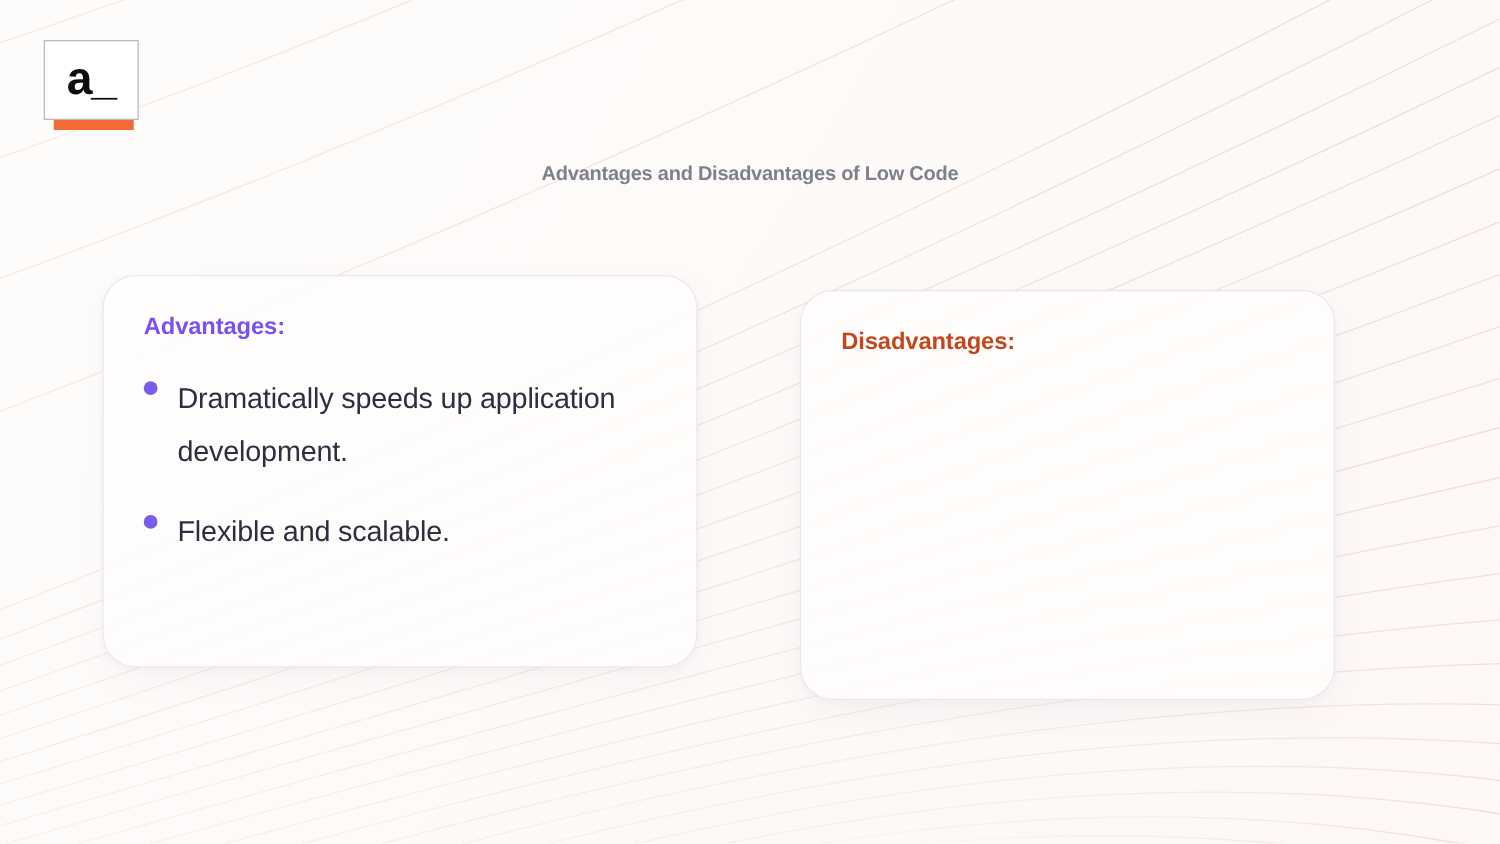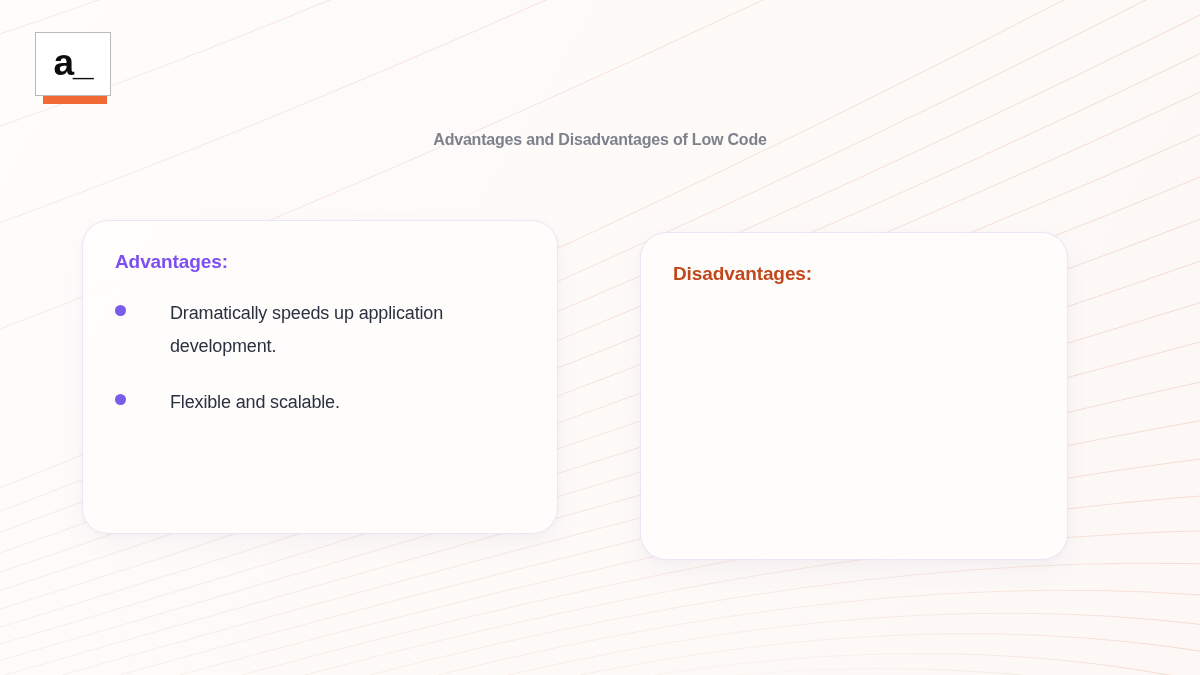--- a/index.html
+++ b/index.html
@@ -135,26 +135,25 @@
     width: 11px;
     height: 11px;
     border-radius: 50%;
     margin-top: 8px;
     margin-right: 16px;
   }
   .dot-purple { background: #7b5cea; }
   .dot-orange { background: #c1491c; }
 
   .bullet-text {
-    font-size: 18px;
+    font-size: 23px;
     line-height: 1.85;
     color: #2b3040;
     letter-spacing: -0.15px;
     max-width: 372px;
-    margin-left: 28px;
   }
   #card-disadvantages .bullet-text { max-width: 372px; }
 </style>
 </head>
 <body>
 
 <div id="slide">
 
   <svg id="bg-lines" viewBox="0 0 1200 675" preserveAspectRatio="none" aria-hidden="true">
     <defs>

